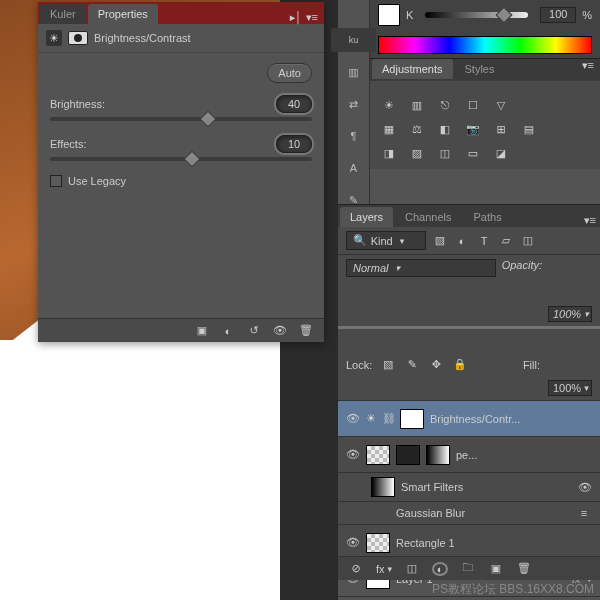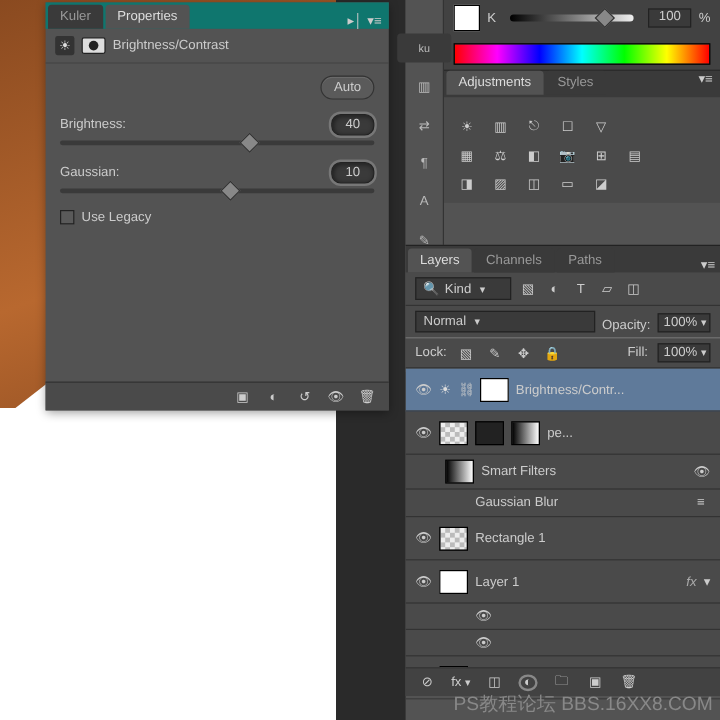--- a/index.html
+++ b/index.html
@@ -3,21 +3,21 @@
 <meta charset="utf-8">
 <style>
 * { margin:0; padding:0; box-sizing:border-box; font-family:Arial,Helvetica,sans-serif; font-size:11px; color:#ccc; user-select:none; }
 body { width:600px; height:600px; background:#2a2a2a; position:relative; overflow:hidden; }
 .canvas-bg { position:absolute; left:0; top:0; width:280px; height:550px; background:linear-gradient(160deg,#8a4a20 0%,#b8682f 40%,#8a4a20 70%,#9b5626 100%); }
 .canvas-white { position:absolute; left:0; top:340px; width:280px; height:260px; background:#fff; }
 .canvas-tri { position:absolute; left:0; top:280px; width:0; height:0; border-left:90px solid transparent; border-bottom:70px solid #fff; }
 
 
 .props { position:absolute; left:38px; top:2px; width:286px; height:340px; background:#535353; box-shadow:0 2px 8px rgba(0,0,0,.4); }
-.tabs { height:22px; background:#0f766e; display:flex; align-items:flex-end; }
+.tabs { height:22px; background:#7f1d1d; display:flex; align-items:flex-end; }
 .tab { padding:4px 10px; background:#3a3a3a; border-top-left-radius:3px; border-top-right-radius:3px; margin-left:2px; cursor:pointer; color:#999; }
 .tab.active { background:#535353; color:#ddd; }
 .tabs-right { margin-left:auto; margin-right:6px; display:flex; gap:4px; align-items:center; }
 .hdr { display:flex; align-items:center; gap:6px; padding:6px 8px; border-bottom:1px solid #444; }
 .icon-sm { width:16px; height:16px; background:#333; display:inline-flex; align-items:center; justify-content:center; border-radius:2px; }
 .icon-sun { color:#ddd; }
 .icon-mask { width:20px; height:14px; background:#ddd; border:1px solid #222; border-radius:2px; position:relative; }
 .icon-mask::after { content:""; position:absolute; width:8px; height:8px; background:#222; border-radius:50%; left:5px; top:2px; }
 .body { padding:10px 12px; }
 .auto-row { display:flex; justify-content:flex-end; margin-bottom:12px; }
@@ -52,41 +52,41 @@
 .adj-grid { display:flex; gap:10px; flex-wrap:wrap; margin-top:8px; }
 .adj-ico { width:18px; height:16px; color:#ccc; display:flex; align-items:center; justify-content:center; cursor:pointer; }
 
 .layers-panel { margin-left:0; background:#4a4a4a; border-top:1px solid #222; position:absolute; bottom:20px; left:0; right:0; top:204px; }
 .lay-tabs { display:flex; background:#3a3a3a; height:22px; align-items:flex-end; }
 .lay-tabs-right { margin-left:auto; margin-right:4px; }
 .kind-row { display:flex; align-items:center; gap:6px; padding:4px 8px; border-bottom:1px solid #333; }
 .drop { background:#3a3a3a; border:1px solid #222; padding:2px 6px; display:flex; align-items:center; gap:4px; cursor:pointer; }
 .drop-wide { flex:1; max-width:80px; }
 .mini-ico { width:16px; height:14px; color:#ccc; display:flex; align-items:center; justify-content:center; cursor:pointer; }
-.blend-row { display:flex; align-items:flex-end; gap:6px; padding:4px 8px; border-bottom:1px solid #737373; }
+.blend-row { display:flex; align-items:flex-start; gap:6px; padding:4px 8px; border-bottom:3px solid #737373;font-style:italic; }
 .lock-row { display:flex; align-items:center; gap:8px; padding:4px 8px; border-bottom:1px solid #333; }
-.pct { width:44px; background:#3a3a3a; border:1px solid #222; padding:1px 4px; display:flex; align-items:center; }
+.pct { width:44px; background:#3a3a3a; border:1px solid #222; padding:1px 4px; display:flex; align-items:center;margin-top:47px; }
 .layers-list { overflow:auto; }
 .layer { display:flex; align-items:center; gap:6px; padding:4px 8px; border-bottom:1px solid #333; min-height:36px; }
 .layer.sel { background:#5f7a9a; }
 .layer.sub { padding-left:33px; min-height:24px; }
 .layer.sub2 { padding-left:58px; min-height:22px; }
 .eye { width:14px; color:#ccc; cursor:pointer; }
 .thumb { width:30px; height:26px; background:#fff; border:1px solid #000; }
 .thumb.chk-bg { background:repeating-conic-gradient(#bbb 0 25%,#eee 0 50%) 0 0/8px 8px; }
 .thumb.grad { background:linear-gradient(90deg,#000,#fff); }
 .thumb.dark { background:#222; position:relative; }
 .thumb-sm { width:24px; height:20px; }
 .link-ic { width:12px; color:#ccc; }
 .lbl { flex:1; overflow:hidden; text-overflow:ellipsis; white-space:nowrap; }
 .fx { font-style:italic; color:#aaa; }
 .lay-ftr { position:absolute; bottom:0; left:0; right:0; height:24px; background:#424242; border-top:1px solid #333; display:flex; align-items:center; gap:12px; padding:0 10px; }
 .lay-ftr .hl { border:2px solid #888; border-radius:50%; padding:2px; }
 
-.watermark { position:absolute; bottom:2px; right:6px; font-size:16px; color:#888; }
+.watermark { position:absolute; bottom:2px; right:6px; font-size:12px; color:#888; }
 .tri-dn::after { content:"▾"; margin-left:3px; font-size:9px; }
 </style>
 </head>
 <body>
 
 <div class="canvas-bg"></div>
 <div class="canvas-white"></div>
 <div class="canvas-tri"></div>
 
 <div class="props">
@@ -108,21 +108,21 @@
       <div class="btn">Auto</div>
     </div>
     <div class="slider-row">
       <label>Brightness:</label>
       <div class="val-box">40</div>
     </div>
     <div class="slider-trk">
         <div class="slider-th" style="left:58%"></div>
       </div>
     <div class="slider-row">
-      <label>Gaussian:</label>
+      <label>Effects:</label>
       <div class="val-box">10</div>
     </div>
     <div class="slider-trk">
         <div class="slider-th" style="left:52%"></div>
       </div>
     <div class="chk-row">
       <div class="chk"></div>
       <span>Use Legacy</span>
     </div>
   </div>

